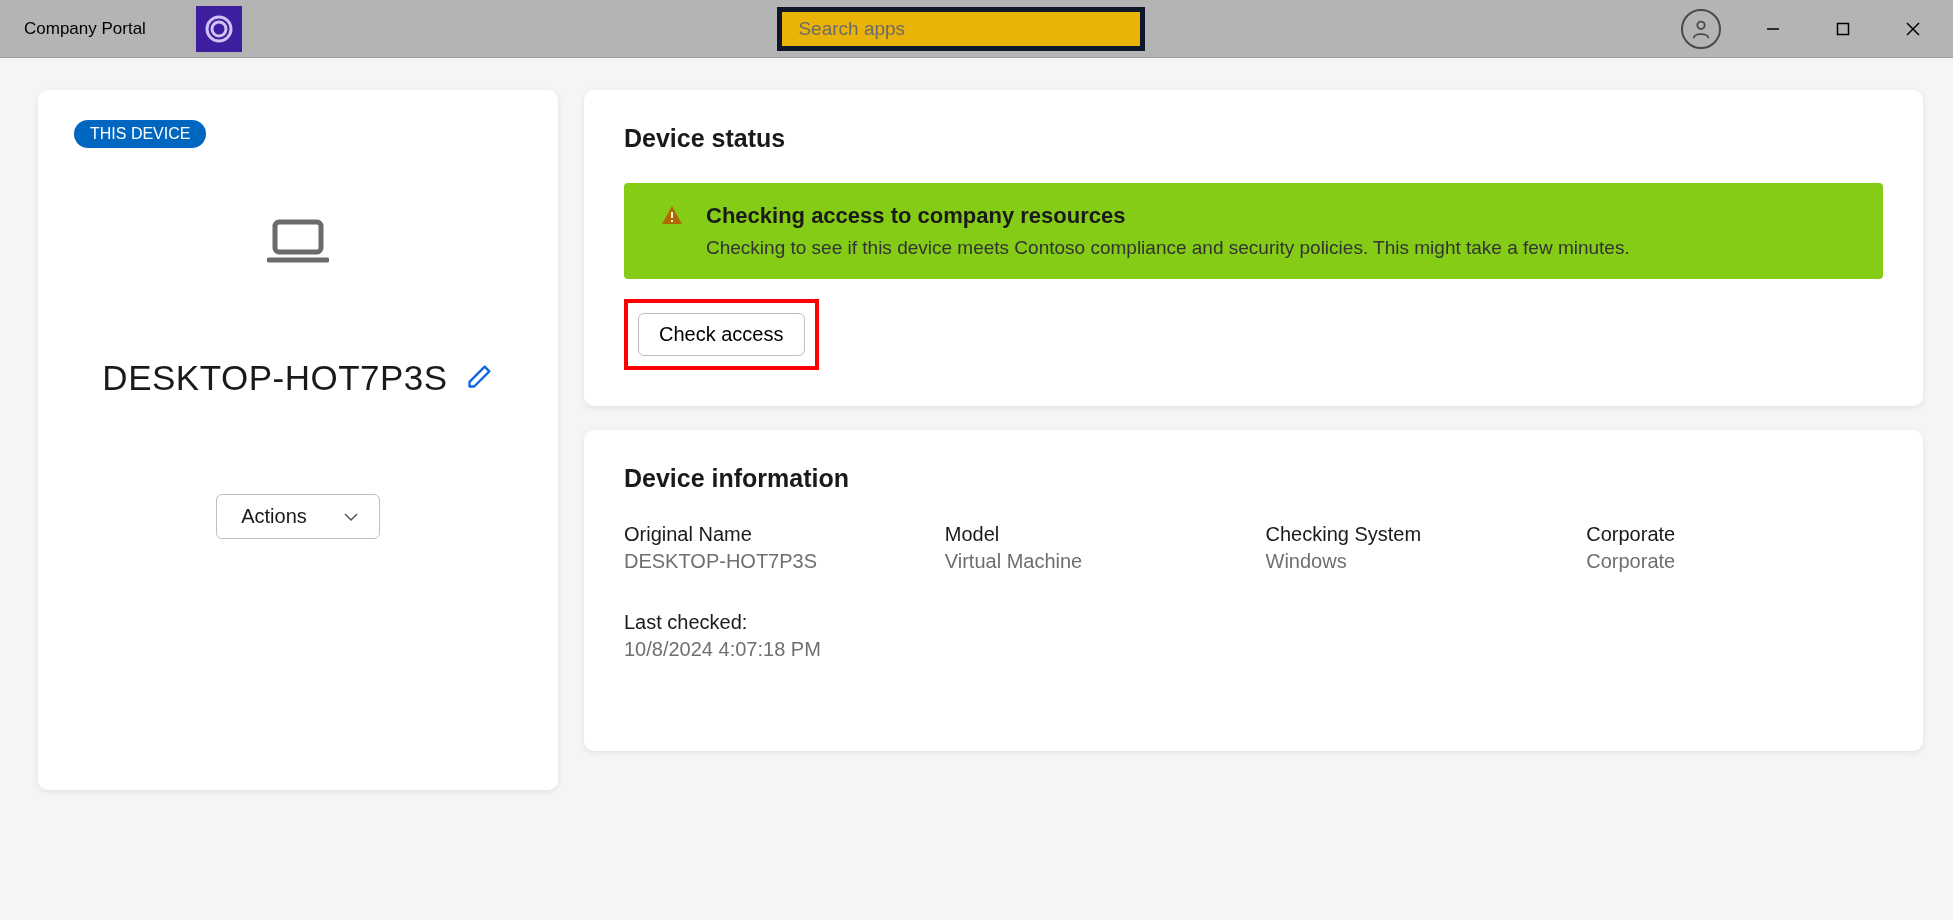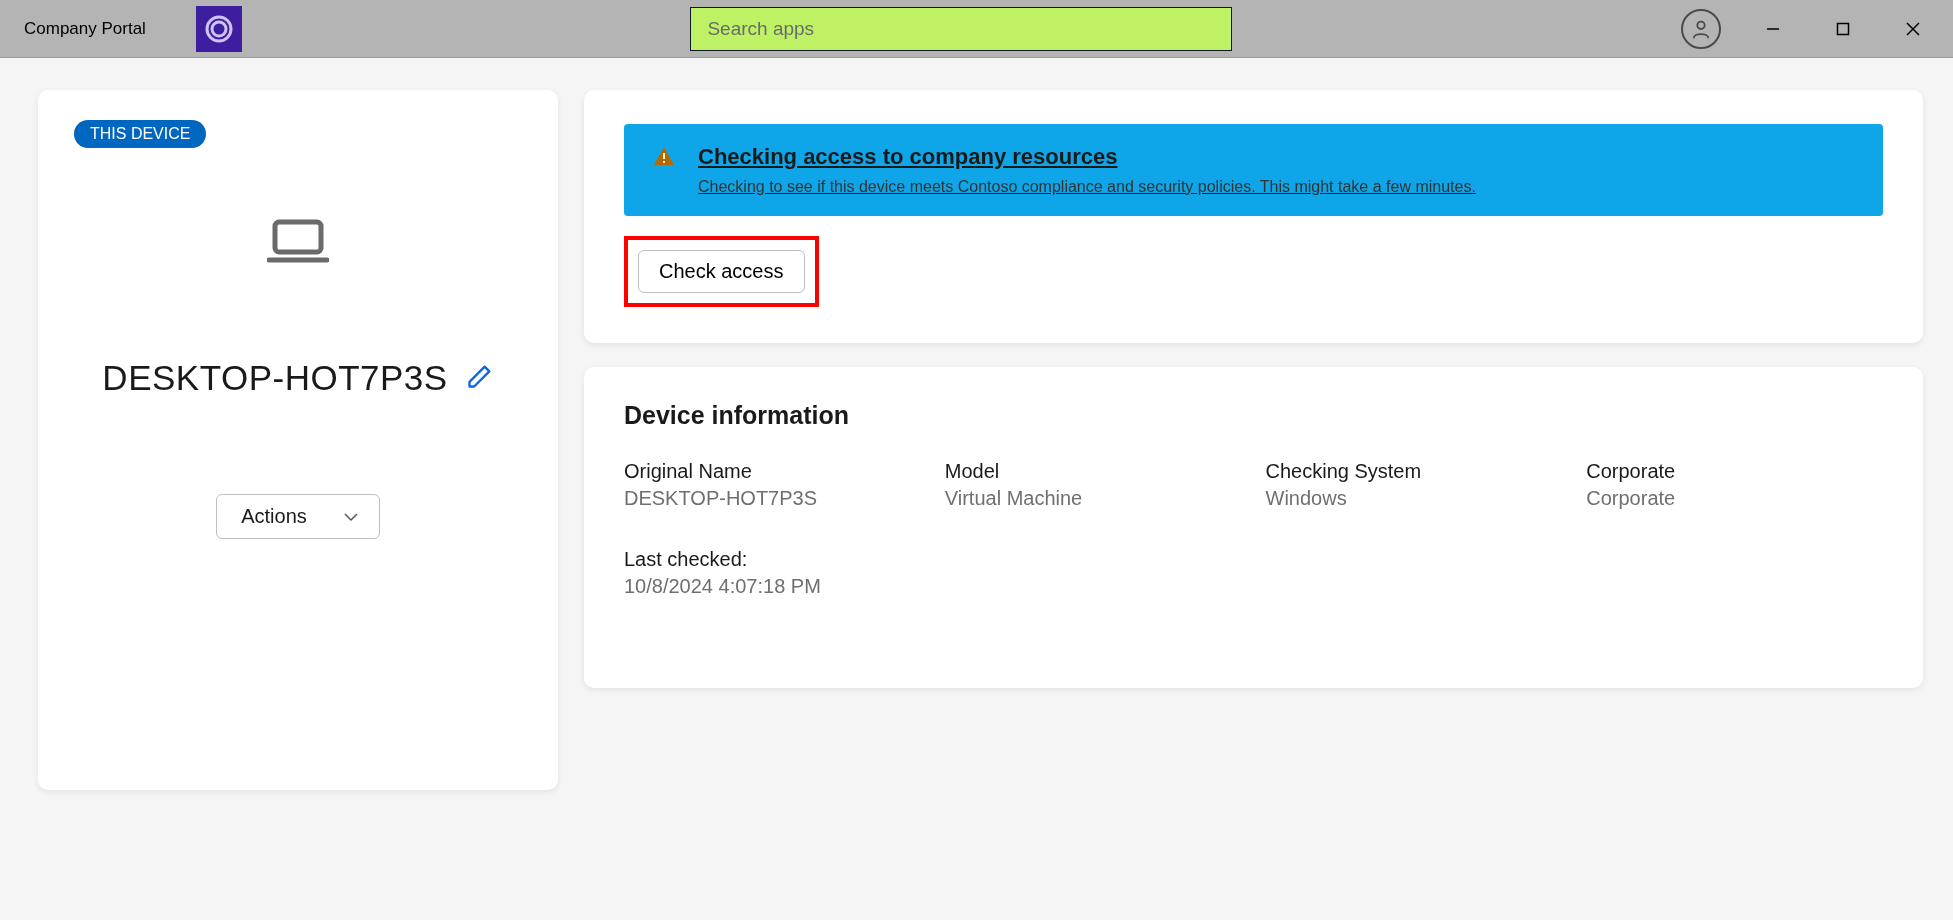--- a/index.html
+++ b/index.html
@@ -34,24 +34,24 @@
     align-items: center;
     justify-content: center;
   }
   .app-logo svg { width: 32px; height: 32px; }
   .search-wrap {
     flex: 1;
     display: flex;
     justify-content: center;
   }
   .search-box {
-    width: 542px;
+    width: 368px;
     height: 44px;
-    background: #bef264;
-    border: 1px solid #0f172a;
+    background: #eab308;
+    border: 5px solid #0f172a;
     font-size: 19px;
     padding: 0 16px;
     color: #555;
   }
   .search-box::placeholder { color: #6b6b6b; }
   .titlebar-right {
     display: flex;
     align-items: center;
     gap: 34px;
     margin-left: auto;
@@ -147,36 +147,35 @@
     border-radius: 10px;
     box-shadow: 0 2px 6px rgba(0,0,0,0.08);
     padding: 34px 40px;
   }
   .section-title {
     font-size: 25px;
     font-weight: 600;
     margin: 0 0 30px 0;
   }
   .banner {
-    background: #0ea5e9;
+    background: #84cc16;
     border-radius: 4px;
-    padding: 20px 28px;
+    padding: 20px 36px;
     display: flex;
     align-items: flex-start;
     gap: 22px;
-    text-decoration: underline;
   }
   .banner-warn svg { width: 24px; height: 24px; }
   .banner-text-title {
     font-size: 22px;
     font-weight: 600;
     margin-bottom: 8px;
   }
   .banner-text-sub {
-    font-size: 16px;
+    font-size: 19px;
     color: #333;
   }
   .check-access-wrap {
     margin-top: 20px;
     display: inline-block;
     border: 4px solid #ff0000;
     padding: 10px 10px;
   }
   .check-access-btn {
     background: #fff;
@@ -270,20 +269,21 @@
         <svg viewBox="0 0 16 10">
           <path d="M2 2 L8 8 L14 2" fill="none" stroke="#555" stroke-width="1.5"></path>
         </svg>
       </button>
     </div>
   </div>
 
   <div class="right-col">
 
     <div class="right-card status-card">
+      <h2 class="section-title">Device status</h2>
       <div class="banner">
         <span class="banner-warn">
           <svg viewBox="0 0 24 24">
             <path d="M12 3 L22 21 L2 21 Z" fill="#b26a00"></path>
             <rect x="11" y="9" width="2" height="6" fill="#fff4d6"></rect>
             <rect x="11" y="17" width="2" height="2" fill="#fff4d6"></rect>
           </svg>
         </span>
         <div>
           <div class="banner-text-title">Checking access to company resources</div>

